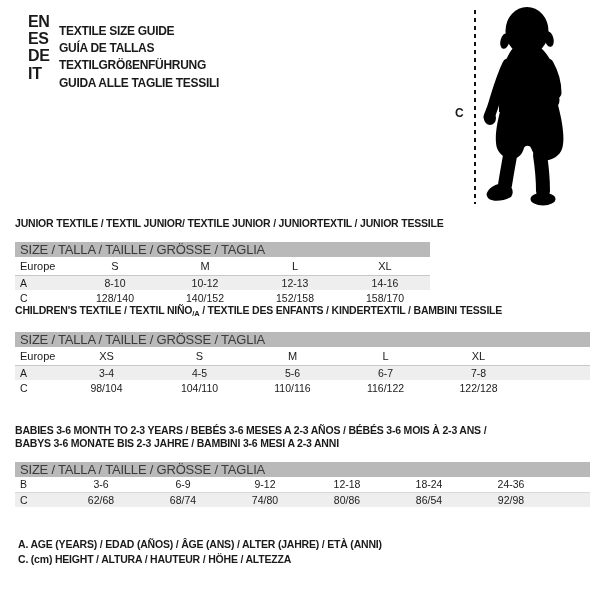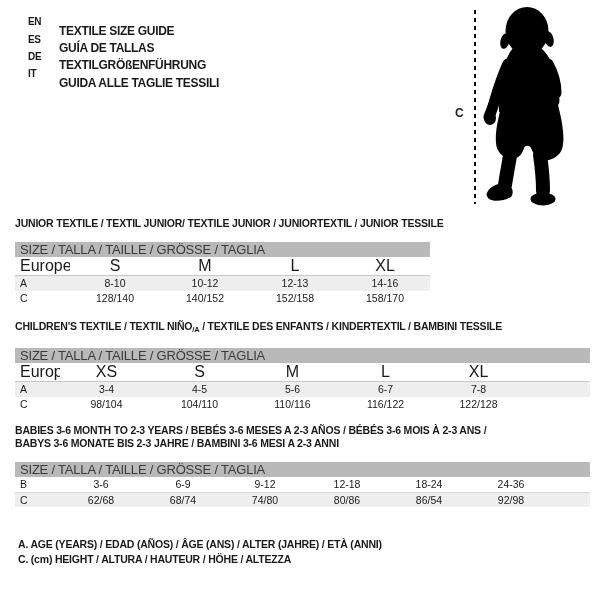--- a/index.html
+++ b/index.html
@@ -9,46 +9,46 @@
     width:600px; height:600px;
     background:#ffffff;
     font-family:"Liberation Sans", sans-serif;
     color:#1a1a1a;
     overflow:hidden;
   }
 
   
   .header-block { position:absolute; left:28px; top:13px; }
   .lang-row { display:flex; height:17.4px; align-items:center; }
-  .lang-code { width:31px; font-size:10px; font-weight:bold; letter-spacing:-0.3px; }
+  .lang-code { width:31px; font-size:16px; font-weight:bold; letter-spacing:-0.3px; }
   .lang-title { font-size:12px; font-weight:bold; letter-spacing:-0.3px;margin-top:18px; }
 
   
   .figure { position:absolute; left:440px; top:0; width:160px; height:215px; }
   .dash-line {
     position:absolute; left:34px; top:10px; width:2px; height:194px;
     background:repeating-linear-gradient(to bottom,#111 0 4px,transparent 4px 8px);
   }
   .height-label { position:absolute; left:15px; top:106px; font-size:12px; font-weight:bold; }
   .silhouette { position:absolute; left:40px; top:0; }
 
   
   .tbl-block { position:absolute; left:15px; }
   .t1 { top:217px; width:415px; }
-  .t2 { top:320px; width:575px; }
+  .t2 { top:304px; width:575px; }
   .t3 { top:424px; width:575px; }
   .tbl-title { font-size:10.5px; font-weight:bold; letter-spacing:-0.2px; line-height:13px; margin-bottom:12px; white-space:nowrap; }
   .sub { font-size:7.5px; vertical-align:-2px; }
   table { border-collapse:collapse; table-layout:fixed; width:100%; }
   td { font-size:10.5px; color:#1a1a1a; overflow:hidden; white-space:nowrap; }
   tr.bar-row td {
     background:#b9b9b9; color:#3a3a3a; height:13px;
     padding-left:5px; font-size:13px; letter-spacing:-0.2px; text-align:left;
   }
-  tr.cols-row td { height:18px; font-size:16px; border-bottom:1px solid #c8c8c8; }
+  tr.cols-row td { height:18px; font-size:11px; border-bottom:1px solid #c8c8c8; }
   tr.data-row td { height:15px; }
   tr.mid-row td { border-bottom:1px solid #d8d8d8; }
   td.lbl { text-align:left; padding-left:5px; }
   td.val { text-align:center; }
   tr.shade td { background:#eeeeee; }
 
   
   .footnotes { position:absolute; left:18px; top:537px; }
   .footnote { font-size:10.5px; font-weight:bold; letter-spacing:-0.2px; line-height:15.3px; white-space:nowrap; }
 </style>

